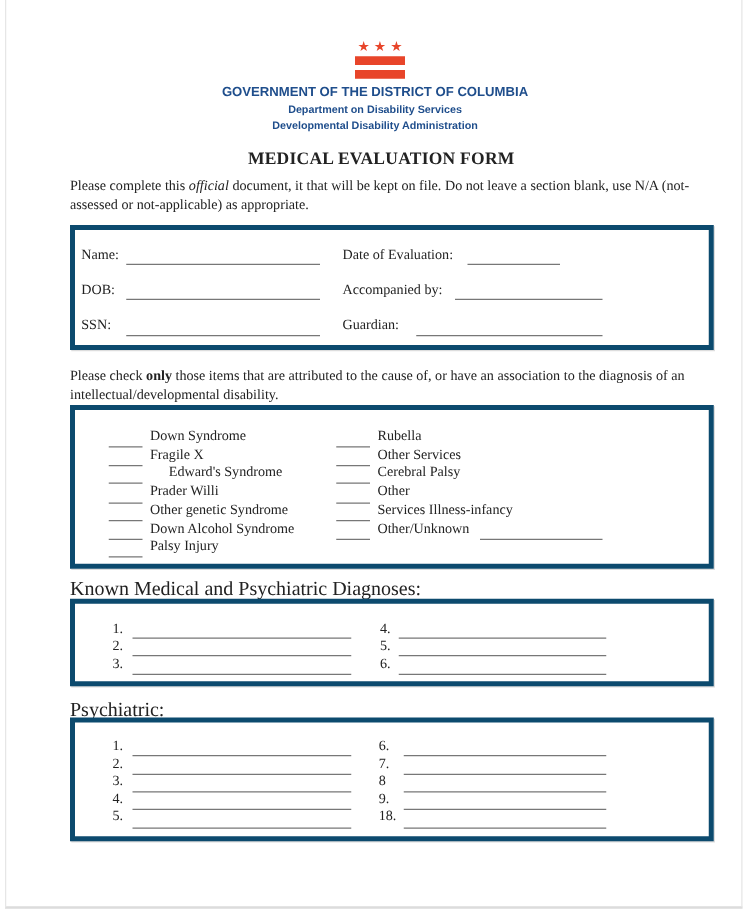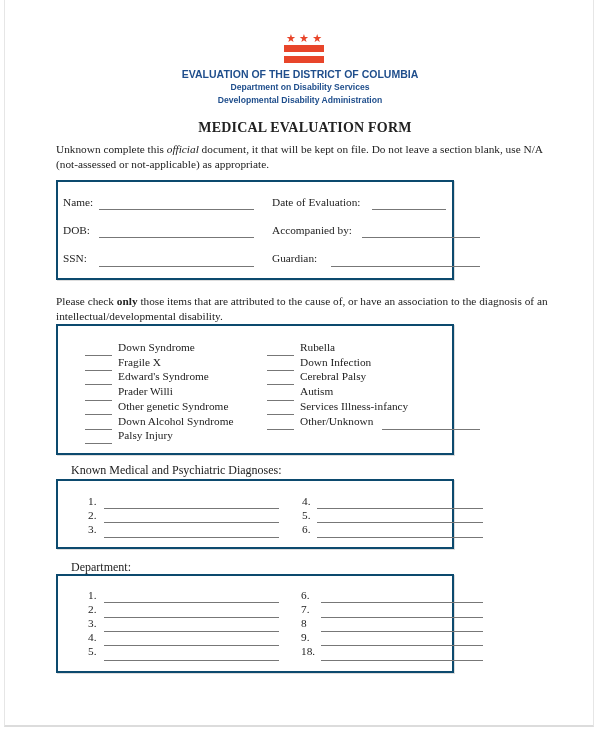--- a/index.html
+++ b/index.html
@@ -17,52 +17,52 @@
   .gov { position: absolute; left: 0; width: 600px; text-align: center;
          font-family: "Liberation Sans", sans-serif; color: #1f4e8c; }
   .gov-title { top: 68px; font-size: 10.5px; font-weight: bold; }
   .gov-dept { top: 82px; font-size: 8.6px; font-weight: bold; }
   .gov-admin { top: 95px; font-size: 8.6px; font-weight: bold; }
   .title { position: absolute; left: 0; top: 120px; width: 610px; text-align: center;
            font-size: 14px; font-weight: bold; letter-spacing: 0.2px; }
   .para { position: absolute; left: 56px; width: 500px; font-size: 11.3px; line-height: 15px; }
   .intro { top: 142px; }
   .check-intro { top: 294px; }
-  .box { position: absolute; left: 56px; width: 398px; border: 2px solid #0c4a6e;
+  .box { position: absolute; left: 56px; width: 515px; border: 4px solid #0c4a6e;
          box-shadow: 1px 1px 0 #ddd; box-sizing: border-box; }
   .box1 { top: 180px; height: 100px; }
   .box2 { top: 324px; height: 131px; text-decoration: underline; }
   .box3 { top: 479px; height: 70px; }
   .box4 { top: 574px; height: 99px; }
   .lbl { position: absolute; font-size: 11.3px; white-space: nowrap; }
   .line { position: absolute; height: 0; border-top: 1px solid #777; }
-  .sec-label { position: absolute; left: 71px; font-size: 12px; }
+  .sec-label { position: absolute; left: 56px; font-size: 16px; }
   .cb-item { position: absolute; font-size: 11.3px; white-space: nowrap; }
 </style>
 </head>
 <body>
 
 <div class="frame"></div>
 
 <div class="flag">
   <div class="stars">
       <span>★</span>
       <span>★</span>
       <span>★</span>
     </div>
   <div class="bar bar1"></div>
   <div class="bar bar2"></div>
 </div>
-<div class="gov gov-title">EVALUATION OF THE DISTRICT OF COLUMBIA</div>
+<div class="gov gov-title">GOVERNMENT OF THE DISTRICT OF COLUMBIA</div>
 <div class="gov gov-dept">Department on Disability Services</div>
 <div class="gov gov-admin">Developmental Disability Administration</div>
 
 <div class="title">MEDICAL EVALUATION FORM</div>
 
-<div class="para intro"><span>Unknown complete this </span><em>official</em><span> document, it that will be kept on file.  Do not leave a section blank, use N/A (not-assessed or not-applicable) as appropriate.</span></div>
+<div class="para intro"><span>Please complete this </span><em>official</em><span> document, it that will be kept on file.  Do not leave a section blank, use N/A (not-assessed or not-applicable) as appropriate.</span></div>
 
 <div class="box box1">
   <span class="lbl" style="left:5px;top:14px">Name:</span>
   <div class="line" style="left:41px;top:27px;width:155px"></div>
   <span class="lbl" style="left:5px;top:42px">DOB:</span>
   <div class="line" style="left:41px;top:55px;width:155px"></div>
   <span class="lbl" style="left:5px;top:70px">SSN:</span>
   <div class="line" style="left:41px;top:84px;width:155px"></div>
 
   <span class="lbl" style="left:214px;top:14px">Date of Evaluation:</span>
@@ -75,38 +75,38 @@
 
 <div class="para check-intro"><span>Please check </span><b>only</b><span> those items that are attributed to the cause of, or have an association to the diagnosis of an intellectual/developmental disability.</span></div>
 
 <div class="box box2">
 
   <div class="line" style="left:27px;top:29px;width:27px"></div>
   <span class="cb-item" style="left:60px;top:15px">Down Syndrome</span>
   <div class="line" style="left:27px;top:44px;width:27px"></div>
   <span class="cb-item" style="left:60px;top:30px">Fragile X</span>
   <div class="line" style="left:27px;top:58px;width:27px"></div>
-  <span class="cb-item" style="left:60px;top:44px">Edward's Syndrome</span>
+  <span class="cb-item" style="left:75px;top:44px">Edward's Syndrome</span>
   <div class="line" style="left:27px;top:74px;width:27px"></div>
   <span class="cb-item" style="left:60px;top:59px">Prader Willi</span>
   <div class="line" style="left:27px;top:88px;width:27px"></div>
   <span class="cb-item" style="left:60px;top:74px">Other genetic Syndrome</span>
   <div class="line" style="left:27px;top:103px;width:27px"></div>
   <span class="cb-item" style="left:60px;top:89px">Down Alcohol Syndrome</span>
   <div class="line" style="left:27px;top:117px;width:27px"></div>
   <span class="cb-item" style="left:60px;top:103px">Palsy Injury</span>
 
   <div class="line" style="left:209px;top:29px;width:27px"></div>
   <span class="cb-item" style="left:242px;top:15px">Rubella</span>
   <div class="line" style="left:209px;top:44px;width:27px"></div>
-  <span class="cb-item" style="left:242px;top:30px">Down Infection</span>
+  <span class="cb-item" style="left:242px;top:30px">Other Services</span>
   <div class="line" style="left:209px;top:58px;width:27px"></div>
   <span class="cb-item" style="left:242px;top:44px">Cerebral Palsy</span>
   <div class="line" style="left:209px;top:74px;width:27px"></div>
-  <span class="cb-item" style="left:242px;top:59px">Autism</span>
+  <span class="cb-item" style="left:242px;top:59px">Other</span>
   <div class="line" style="left:209px;top:88px;width:27px"></div>
   <span class="cb-item" style="left:242px;top:74px">Services Illness-infancy</span>
   <div class="line" style="left:209px;top:103px;width:27px"></div>
   <span class="cb-item" style="left:242px;top:89px">Other/Unknown</span>
   <div class="line" style="left:324px;top:103px;width:98px"></div>
 </div>
 
 <span class="sec-label" style="top:463px">Known Medical and Psychiatric Diagnoses:</span>
 <div class="box box3">
   <span class="lbl" style="left:30px;top:14px">1.</span>
@@ -117,21 +117,21 @@
   <div class="line" style="left:46px;top:56px;width:175px"></div>
 
   <span class="lbl" style="left:244px;top:14px">4.</span>
   <div class="line" style="left:259px;top:27px;width:166px"></div>
   <span class="lbl" style="left:244px;top:28px">5.</span>
   <div class="line" style="left:259px;top:41px;width:166px"></div>
   <span class="lbl" style="left:244px;top:42px">6.</span>
   <div class="line" style="left:259px;top:56px;width:166px"></div>
 </div>
 
-<span class="sec-label" style="top:560px">Department:</span>
+<span class="sec-label" style="top:560px">Psychiatric:</span>
 <div class="box box4">
   <span class="lbl" style="left:30px;top:13px">1.</span>
   <div class="line" style="left:46px;top:26px;width:175px"></div>
   <span class="lbl" style="left:30px;top:27px">2.</span>
   <div class="line" style="left:46px;top:41px;width:175px"></div>
   <span class="lbl" style="left:30px;top:41px">3.</span>
   <div class="line" style="left:46px;top:55px;width:175px"></div>
   <span class="lbl" style="left:30px;top:55px">4.</span>
   <div class="line" style="left:46px;top:69px;width:175px"></div>
   <span class="lbl" style="left:30px;top:69px">5.</span>

